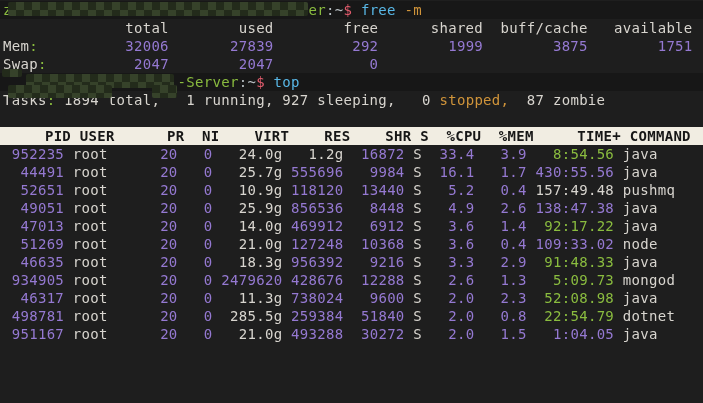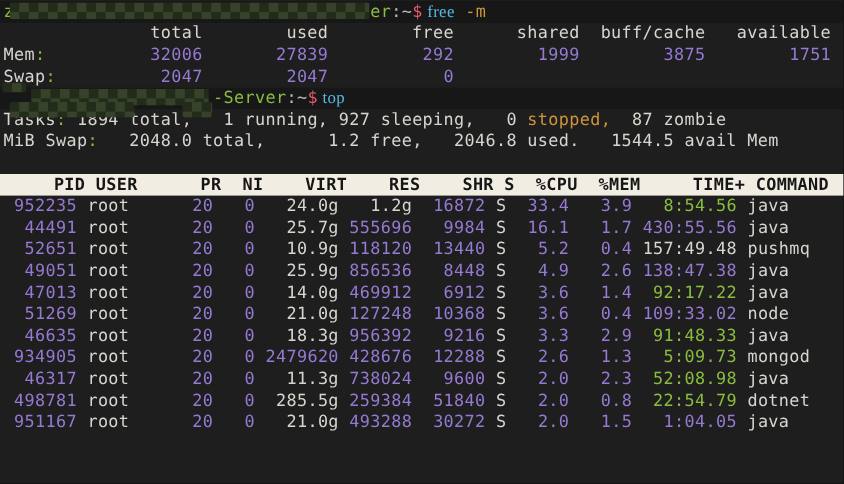--- a/index.html
+++ b/index.html
@@ -14,21 +14,21 @@
     letter-spacing:0.3px;
     cursor:text;
   }
   .screen{position:absolute;left:0;top:0;right:0;bottom:0;padding:1px 0 0 3px;}
   .line{white-space:pre;height:18px;color:var(--fg);}
   .line.band{background:var(--band);width:703px;margin-left:-3px;padding-left:3px;}
   .line.bar{background:var(--barbg);width:700px;margin-left:-3px;padding-left:10px;font-weight:bold;}
   .c-fg{color:var(--fg);}
   .c-green{color:var(--green);}
   .c-purple{color:var(--purple);}
-  .c-cyan{color:var(--cyan);font-family:Liberation Serif, serif;}
+  .c-cyan{color:var(--cyan);}
   .c-orange{color:var(--orange);}
   .c-pink{color:var(--pink);}
   .c-dim{color:var(--dim);}
   .c-bar{color:var(--bartext);}
   .censor{
     position:absolute;
     background:repeating-conic-gradient(var(--cenA) 0% 25%, var(--cenB) 25% 50%);
     background-size:16px 16px;
     border-radius:2px;
   }
@@ -37,21 +37,20 @@
 <body>
 
 <div class="terminal" style="--bg: #1e1e1e; --fg: #d8d5cf; --green: #8abc3f; --purple: #9579d2; --cyan: #58b7e6; --orange: #d0943a; --pink: #e25c6d; --dim: #b6bdc1; --band: #171717; --barbg: #f1ede2; --bartext: #161616; --cenA: #36422a; --cenB: #232b1b;">
   <div class="screen">
       <div class="line band"><span class="c-green">z</span><span class="c-fg">                                  </span><span class="c-green">er</span><span class="c-dim">:</span><span class="c-dim">~</span><span class="c-pink">$</span><span class="c-cyan"> free</span><span class="c-fg"> </span><span class="c-orange">-m</span></div>
       <div class="line"><span class="c-fg">              total        used        free      shared  buff/cache   available</span></div>
       <div class="line"><span class="c-fg">Mem</span><span class="c-green">:</span><span class="c-purple">          32006       27839         292        1999        3875        1751</span></div>
       <div class="line"><span class="c-fg">Swap</span><span class="c-green">:</span><span class="c-purple">          2047        2047           0</span></div>
       <div class="line band"><span class="c-fg">                    </span><span class="c-green">-Server</span><span class="c-dim">:</span><span class="c-dim">~</span><span class="c-pink">$</span><span class="c-cyan"> top</span></div>
       <div class="line"><span class="c-fg">Tasks</span><span class="c-green">:</span><span class="c-fg"> 1894 total,   1 running, 927 sleeping,   0 </span><span class="c-orange">stopped,</span><span class="c-fg">  87 zombie</span></div>
-      <div class="line"><span class="c-fg">MiB Swap</span><span class="c-green">:</span><span class="c-fg">   2048.0 total,      1.2 free,   2046.8 used.   1544.5 avail Mem</span></div>
       <div class="line"><span class="c-fg"> </span></div>
       <div class="line bar"><span class="c-bar">    PID USER      PR  NI    VIRT    RES    SHR S  %CPU  %MEM     TIME+ COMMAND</span></div>
       <div class="line"><span class="c-purple"> 952235</span><span class="c-fg"> root</span><span class="c-purple">      20</span><span class="c-purple">   0</span><span class="c-fg">   24.0g</span><span class="c-fg">   1.2g</span><span class="c-purple">  16872</span><span class="c-fg"> S</span><span class="c-purple">  33.4</span><span class="c-purple">   3.9</span><span class="c-green">   8:54.56</span><span class="c-fg"> java</span></div>
       <div class="line"><span class="c-purple">  44491</span><span class="c-fg"> root</span><span class="c-purple">      20</span><span class="c-purple">   0</span><span class="c-fg">   25.7g</span><span class="c-purple"> 555696</span><span class="c-purple">   9984</span><span class="c-fg"> S</span><span class="c-purple">  16.1</span><span class="c-purple">   1.7</span><span class="c-purple"> 430:55.56</span><span class="c-fg"> java</span></div>
       <div class="line"><span class="c-purple">  52651</span><span class="c-fg"> root</span><span class="c-purple">      20</span><span class="c-purple">   0</span><span class="c-fg">   10.9g</span><span class="c-purple"> 118120</span><span class="c-purple">  13440</span><span class="c-fg"> S</span><span class="c-purple">   5.2</span><span class="c-purple">   0.4</span><span class="c-fg"> 157:49.48</span><span class="c-fg"> pushmq</span></div>
       <div class="line"><span class="c-purple">  49051</span><span class="c-fg"> root</span><span class="c-purple">      20</span><span class="c-purple">   0</span><span class="c-fg">   25.9g</span><span class="c-purple"> 856536</span><span class="c-purple">   8448</span><span class="c-fg"> S</span><span class="c-purple">   4.9</span><span class="c-purple">   2.6</span><span class="c-purple"> 138:47.38</span><span class="c-fg"> java</span></div>
       <div class="line"><span class="c-purple">  47013</span><span class="c-fg"> root</span><span class="c-purple">      20</span><span class="c-purple">   0</span><span class="c-fg">   14.0g</span><span class="c-purple"> 469912</span><span class="c-purple">   6912</span><span class="c-fg"> S</span><span class="c-purple">   3.6</span><span class="c-purple">   1.4</span><span class="c-green">  92:17.22</span><span class="c-fg"> java</span></div>
       <div class="line"><span class="c-purple">  51269</span><span class="c-fg"> root</span><span class="c-purple">      20</span><span class="c-purple">   0</span><span class="c-fg">   21.0g</span><span class="c-purple"> 127248</span><span class="c-purple">  10368</span><span class="c-fg"> S</span><span class="c-purple">   3.6</span><span class="c-purple">   0.4</span><span class="c-purple"> 109:33.02</span><span class="c-fg"> node</span></div>
       <div class="line"><span class="c-purple">  46635</span><span class="c-fg"> root</span><span class="c-purple">      20</span><span class="c-purple">   0</span><span class="c-fg">   18.3g</span><span class="c-purple"> 956392</span><span class="c-purple">   9216</span><span class="c-fg"> S</span><span class="c-purple">   3.3</span><span class="c-purple">   2.9</span><span class="c-green">  91:48.33</span><span class="c-fg"> java</span></div>
       <div class="line"><span class="c-purple"> 934905</span><span class="c-fg"> root</span><span class="c-purple">      20</span><span class="c-purple">   0</span><span class="c-purple"> 2479620</span><span class="c-purple"> 428676</span><span class="c-purple">  12288</span><span class="c-fg"> S</span><span class="c-purple">   2.6</span><span class="c-purple">   1.3</span><span class="c-green">   5:09.73</span><span class="c-fg"> mongod</span></div>

